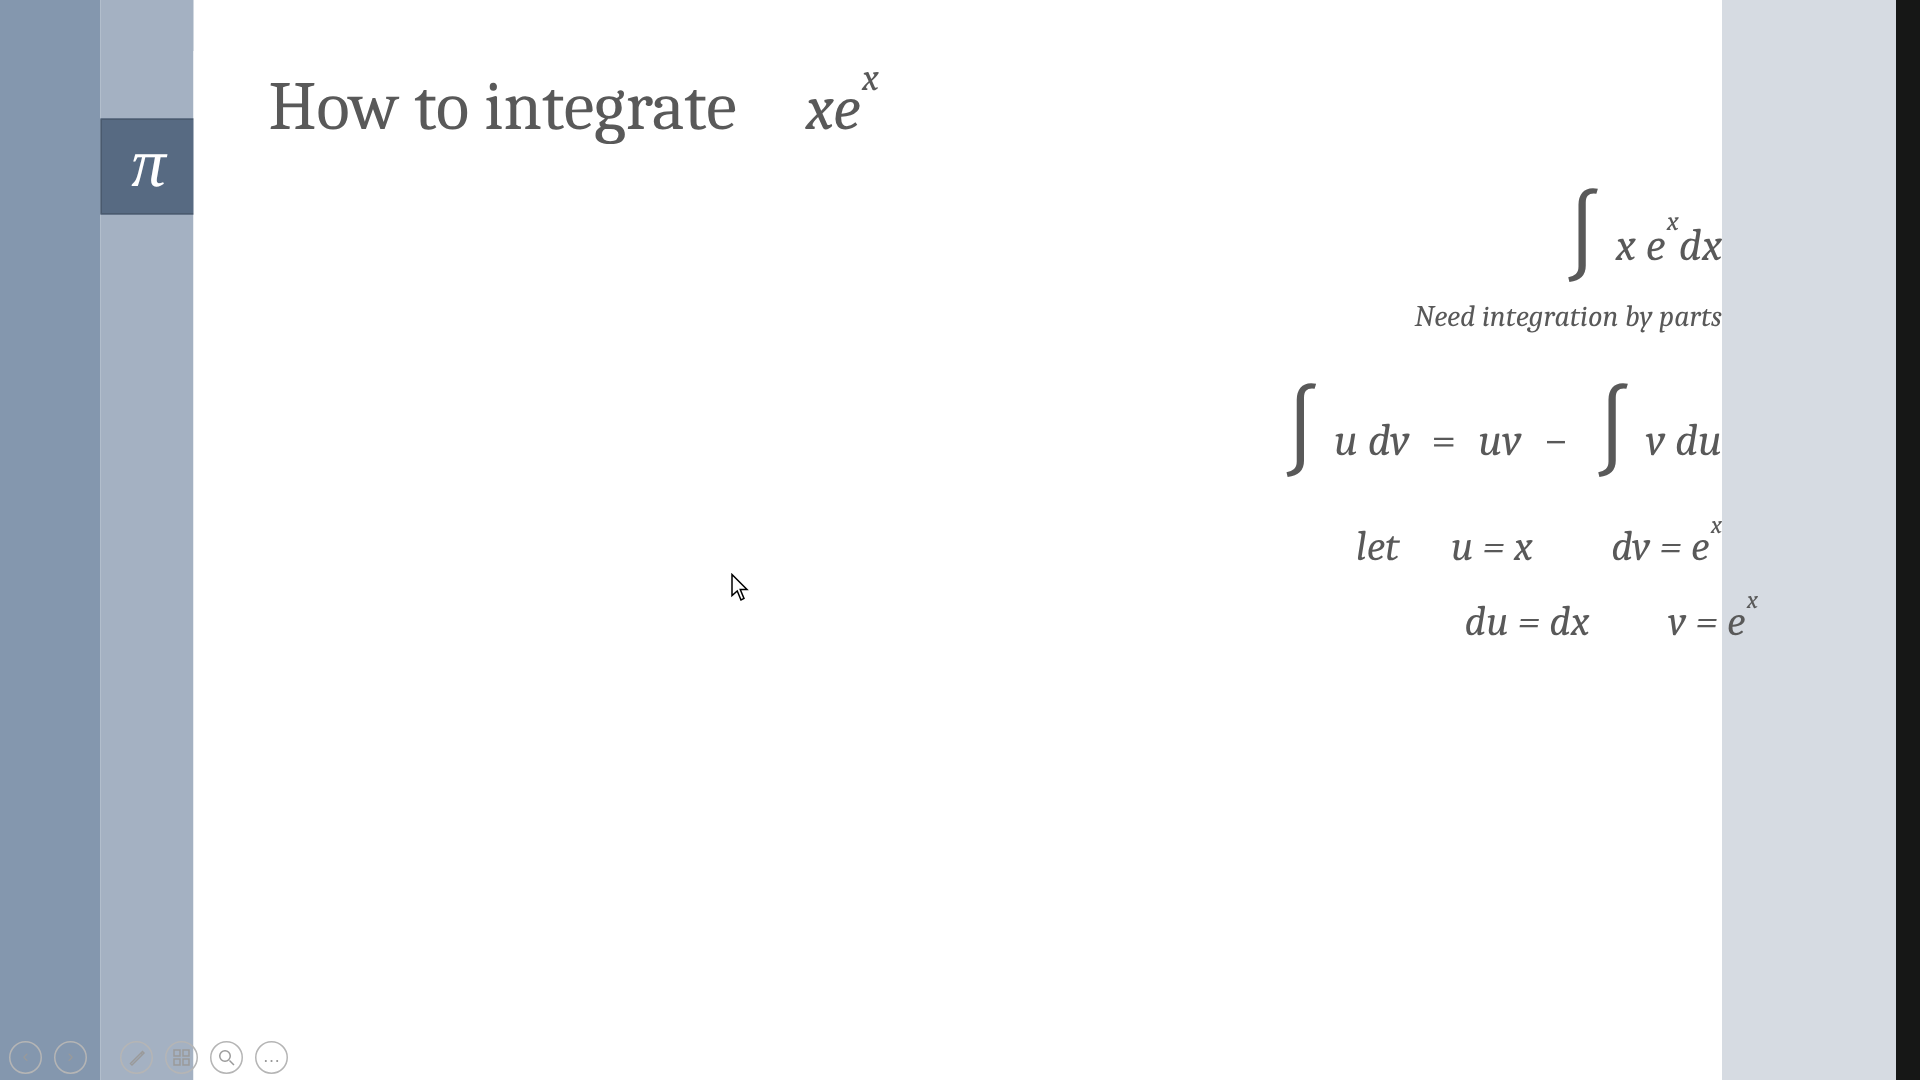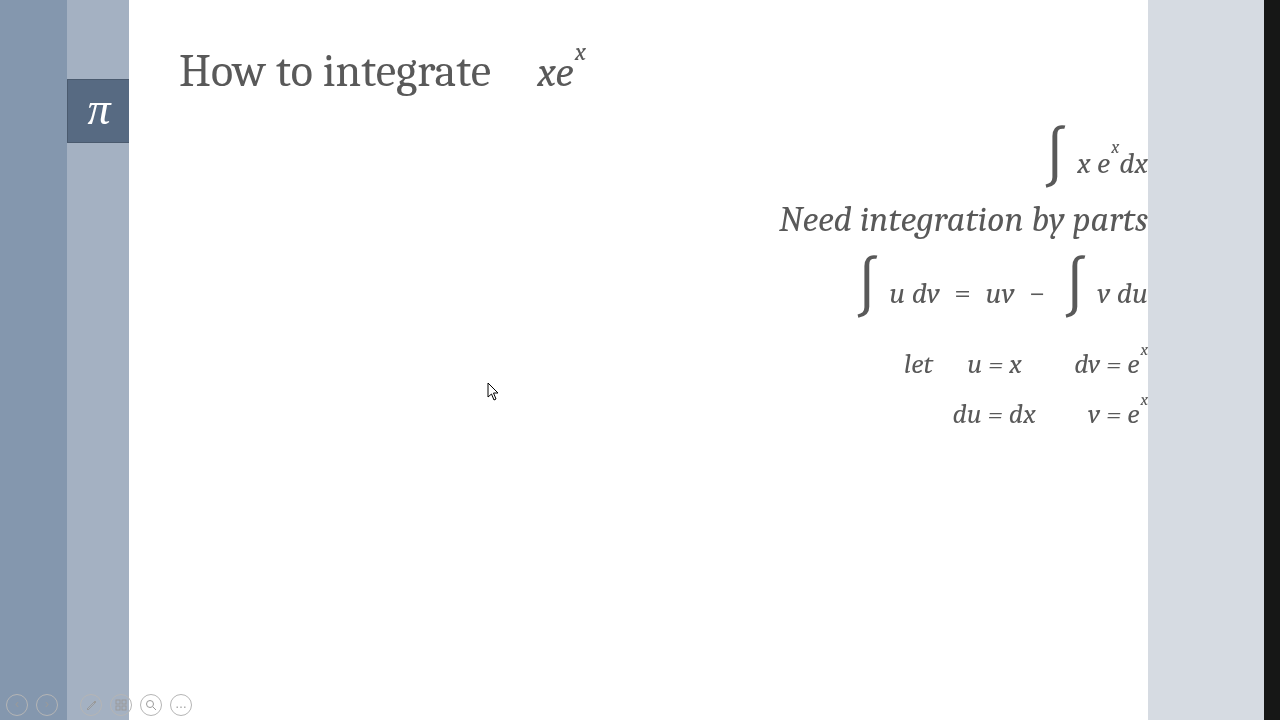--- a/index.html
+++ b/index.html
@@ -83,24 +83,24 @@
   }
   .math-block {
     position: absolute;
     left: 0;
     width: 1019px;
     text-align: right;
     font-style: italic;
     color: #595959;
   }
   .line1 { top: 93px;  font-size: 30px; }
-  .line2 { top: 165px; font-size: 36px; }
+  .line2 { top: 165px; font-size: 20px; }
   .line3 { top: 223px; font-size: 30px; }
   .line4 { top: 314px; font-size: 28px; }
-  .line5 { top: 364px; font-size: 28px; }
+  .line5 { top: 364px; font-size: 28px; padding-left: 24px; }
 
   .intsym {
     font-size: 62px;
     font-style: normal;
     display: inline-block;
     vertical-align: middle;
     transform: translateY(-6px);
     padding: 0 2px 0 2px;
   }
   .mid {

